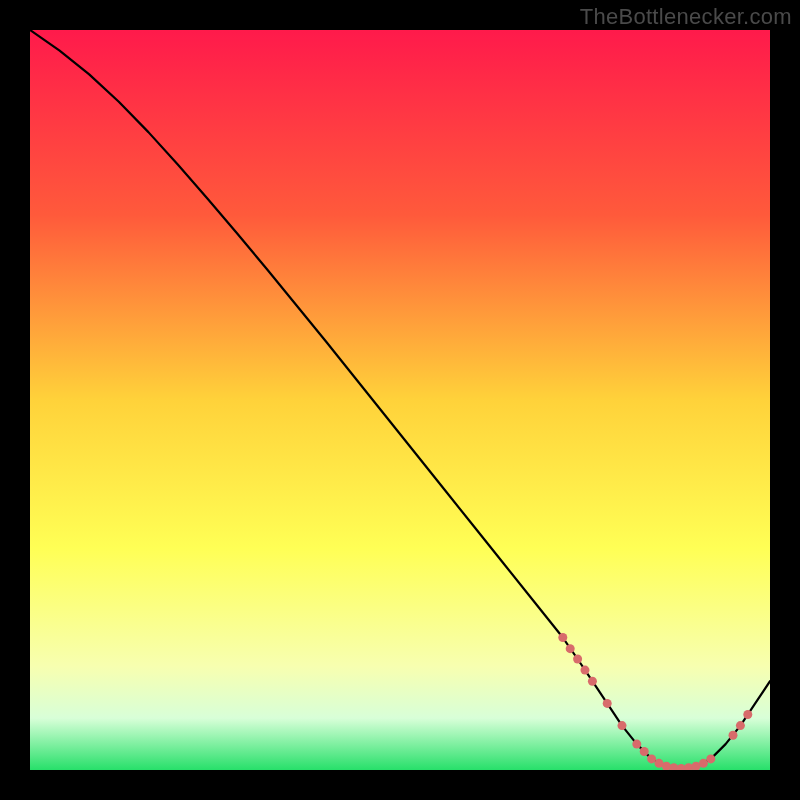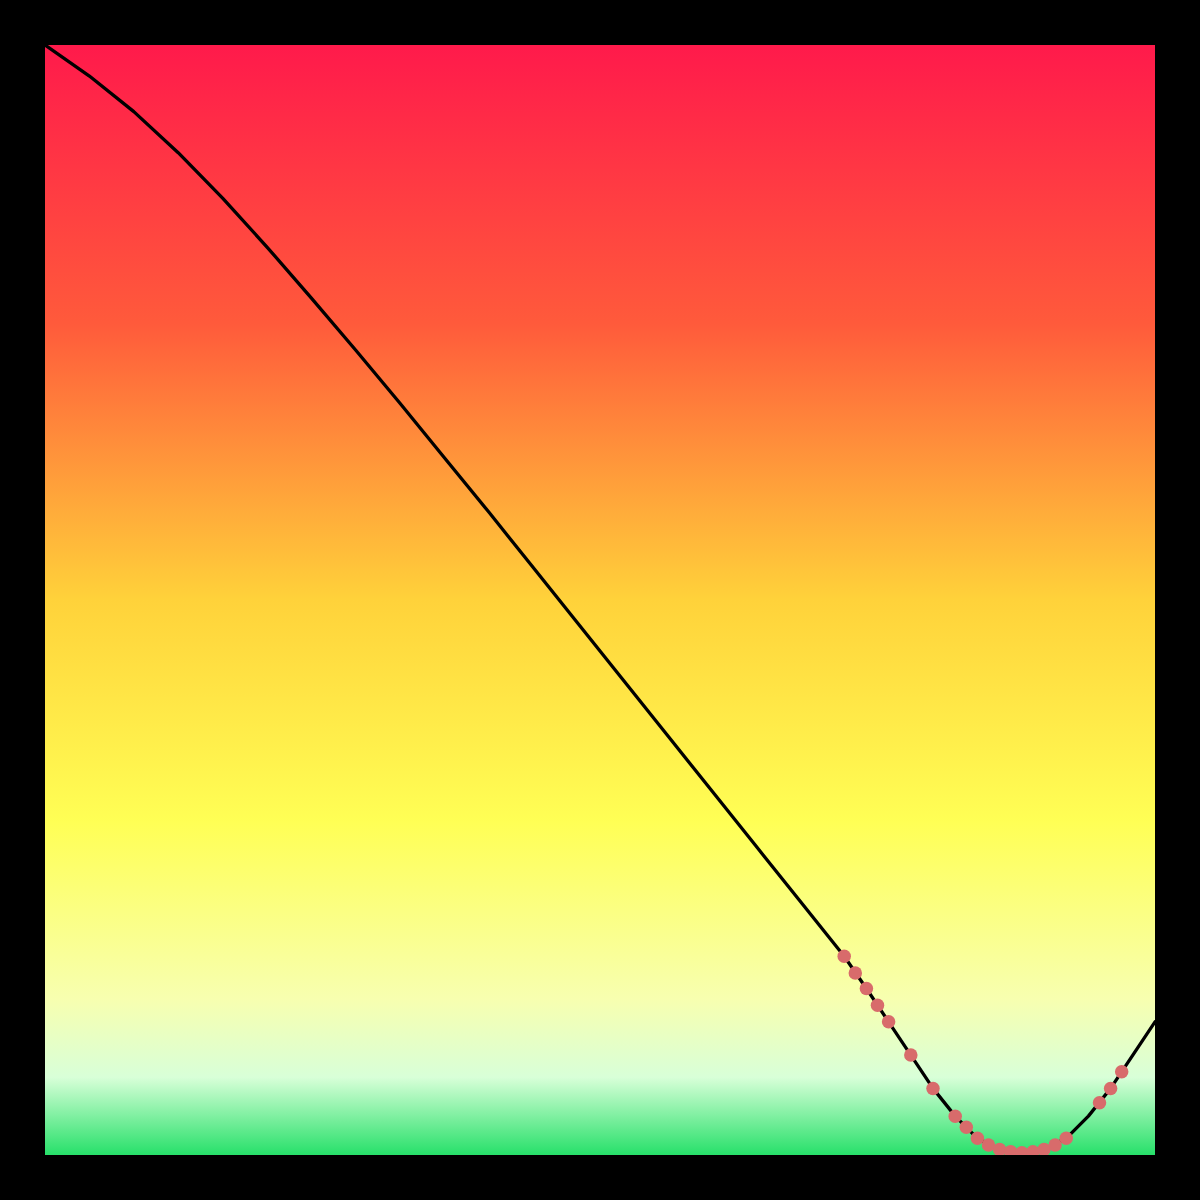--- a/index.html
+++ b/index.html
@@ -26,20 +26,21 @@
     top: 30px;
     width: 740px;
     height: 740px;
   }
   svg { display: block; }
 </style>
 </head>
 <body>
 
 <div class="frame">
+  <div class="watermark">TheBottlenecker.com</div>
   <div class="plot-area">
     <svg id="chart-svg" width="740" height="740" viewBox="0 0 740 740" preserveAspectRatio="none">
         <defs>
           <linearGradient id="bg-grad" x1="0" y1="0" x2="0" y2="1">
             <stop offset="0%" stop-color="#ff1a4b"></stop>
             <stop offset="25%" stop-color="#ff5a3b"></stop>
             <stop offset="50%" stop-color="#ffd23a"></stop>
             <stop offset="70%" stop-color="#ffff55"></stop>
             <stop offset="86%" stop-color="#f7ffb0"></stop>
             <stop offset="93%" stop-color="#d8ffd8"></stop>

